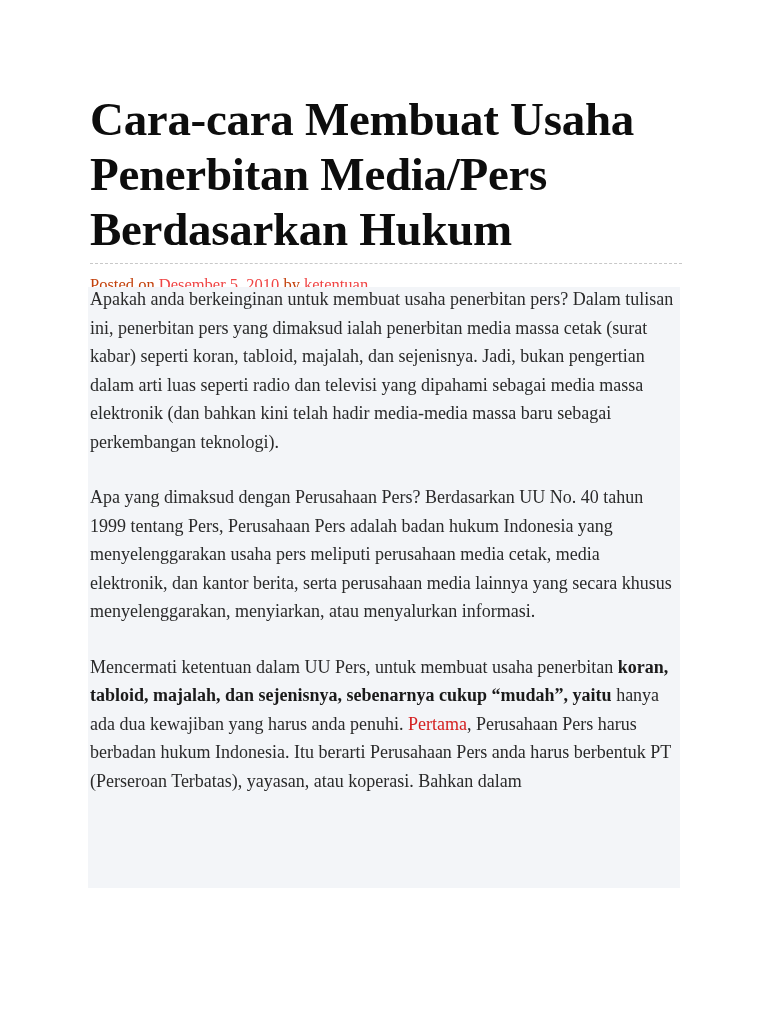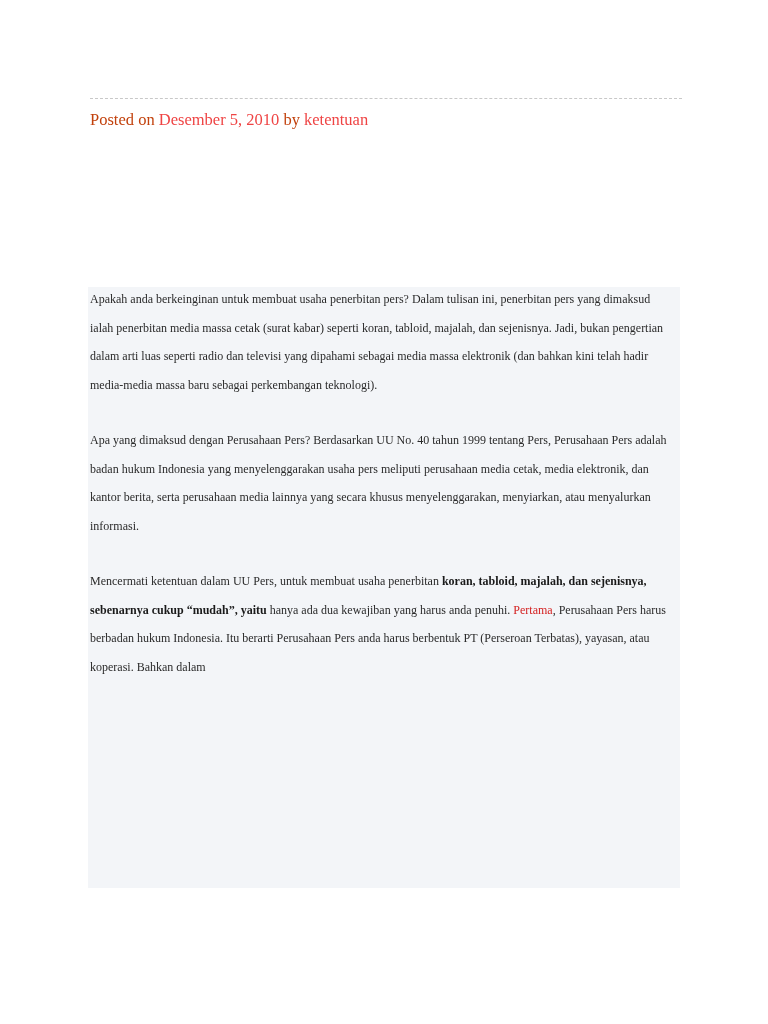--- a/index.html
+++ b/index.html
@@ -47,33 +47,34 @@
       position: absolute;
       left: 88px;
       top: 287px;
       width: 592px;
       height: 601px;
       background: #f3f5f8;
       overflow: hidden;
     }
     .content p {
       margin: 0 0 27px 2px;
-      font-size: 12px;
+      font-size: 18px;
       line-height: 28.5px;
       color: #2a2a2a;
       padding-right: 4px;
     }
     .content p:first-child { margin-top: -2px; }
     .bold-seg { font-weight: bold; color: #1a1a1a; }
     .red-italic { color: #d42020; }
   </style>
 </head>
 <body>
 
 <div class="page">
+  <h1 class="title">Cara-cara Membuat Usaha Penerbitan Media/Pers Berdasarkan Hukum</h1>
   <div class="divider"></div>
   <div class="byline">
     <span class="label">Posted on</span>
     <a class="meta">Desember 5, 2010</a>
     <span class="label">by</span>
     <a class="meta">ketentuan</a>
   </div>
 </div>
 
 <div class="content">

